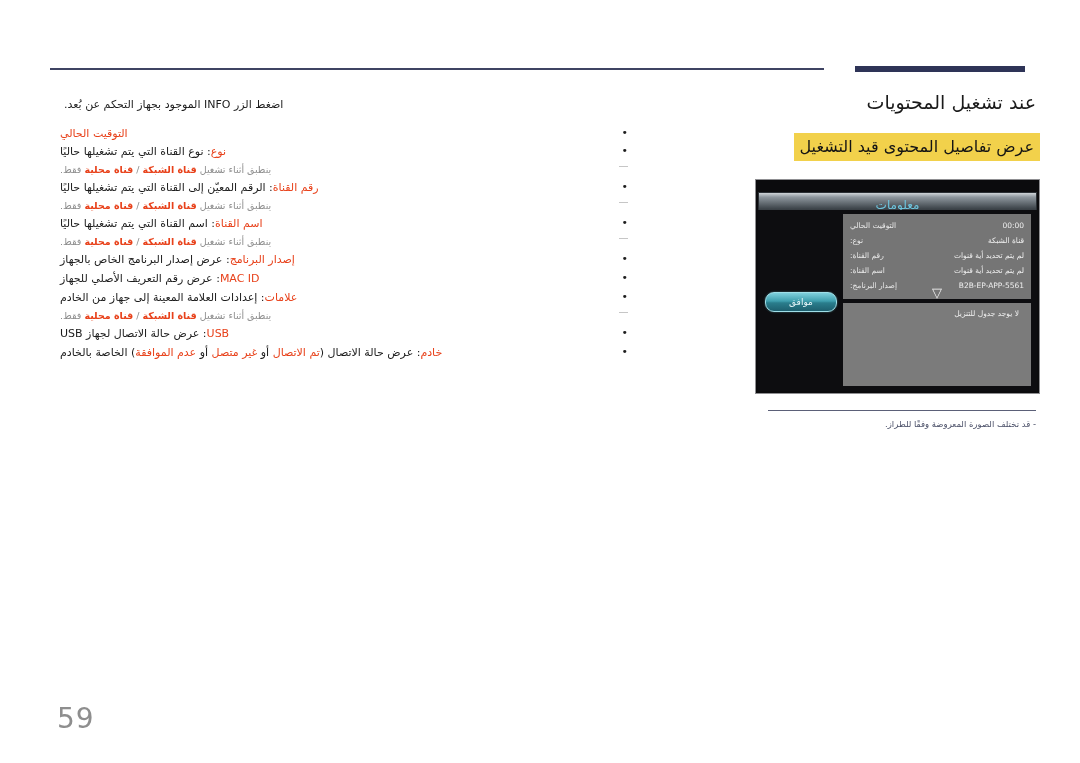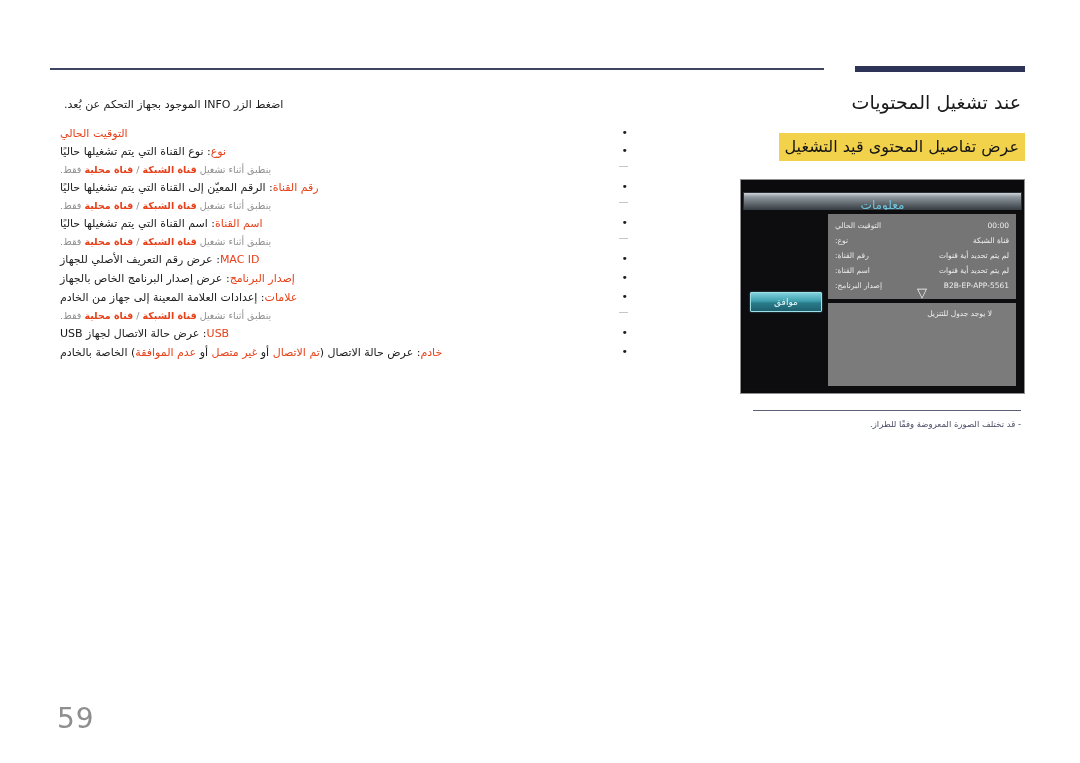--- a/index.html
+++ b/index.html
@@ -31,21 +31,21 @@
     left: 855px;
     top: 66px;
     width: 170px;
     height: 6px;
     background: #2e3457;
   }
 
   
   .right-col {
     position: absolute;
-    left: 725px;
+    left: 740px;
     top: 90px;
     width: 300px;
     text-align: right;
   }
   .section-title {
     font-size: 19px;
     color: #1a1a1a;
     letter-spacing: 0px;
     margin: 0 0 18px 0;
     padding-right: 4px;
@@ -95,21 +95,21 @@
     left: 2px; right: 2px;
     top: 30px; bottom: 2px;
     background: #0d0d10;
   }
   .tv-okbtn {
     position: absolute;
     left: 7px;
     top: 82px;
     width: 72px;
     height: 20px;
-    border-radius: 1px;
+    border-radius: 9px;
     background: linear-gradient(to bottom, #7ed0dc 0%, #3f9fae 45%, #2a7d8c 55%, #1d5f6e 100%);
     border: 1px solid #9fdfe8;
     box-shadow: 0 0 2px rgba(120,220,235,.5);
     box-sizing: border-box;
   }
   .tv-okbtn span {
     display: block;
     text-align: center;
     font-size: 9px;
     color: #e8f8fb;
@@ -147,21 +147,21 @@
   .chevron {
     position: absolute;
     left: 0; right: 0;
     bottom: 1px;
     text-align: center;
     color: #f2f2f2;
     font-size: 13px;
     line-height: 10px;
   }
   .sched-text {
-    padding: 6px 24px 0 0;
+    padding: 6px 12px 0 0;
     font-size: 7.5px;
     color: #efefef;
     text-align: right;
   }
 
   
   .footnote-wrap {
     margin-top: 16px;
     width: 268px;
     margin-right: 4px;
@@ -306,22 +306,22 @@
 <div class="body-col">
   <p class="intro">اضغط الزر INFO الموجود بجهاز التحكم عن بُعد.</p>
   <ul class="bullets" id="bullets">
       <li><span class="kw">التوقيت الحالي</span></li>
       <li><span class="kw">نوع</span><span>: نوع القناة التي يتم تشغيلها حاليًا</span></li>
       <div class="note"><span>ينطبق أثناء تشغيل </span><span class="kw">قناة الشبكة</span><span> / </span><span class="kw">قناة محلية</span><span> فقط.</span></div>
       <li><span class="kw">رقم القناة</span><span>: الرقم المعيّن إلى القناة التي يتم تشغيلها حاليًا</span></li>
       <div class="note"><span>ينطبق أثناء تشغيل </span><span class="kw">قناة الشبكة</span><span> / </span><span class="kw">قناة محلية</span><span> فقط.</span></div>
       <li><span class="kw">اسم القناة</span><span>: اسم القناة التي يتم تشغيلها حاليًا</span></li>
       <div class="note"><span>ينطبق أثناء تشغيل </span><span class="kw">قناة الشبكة</span><span> / </span><span class="kw">قناة محلية</span><span> فقط.</span></div>
+      <li><span class="kw">إصدار البرنامج</span><span>: عرض إصدار البرنامج الخاص بالجهاز</span></li>
       <li><span class="kw">MAC ID</span><span>: عرض رقم التعريف الأصلي للجهاز</span></li>
-      <li><span class="kw">إصدار البرنامج</span><span>: عرض إصدار البرنامج الخاص بالجهاز</span></li>
       <li><span class="kw">علامات</span><span>: إعدادات العلامة المعينة إلى جهاز من الخادم</span></li>
       <div class="note"><span>ينطبق أثناء تشغيل </span><span class="kw">قناة الشبكة</span><span> / </span><span class="kw">قناة محلية</span><span> فقط.</span></div>
       <li><span class="kw">USB</span><span>: عرض حالة الاتصال لجهاز USB</span></li>
       <li><span class="kw">خادم</span><span>: عرض حالة الاتصال (</span><span class="kw2">تم الاتصال</span><span> أو </span><span class="kw2">غير متصل</span><span> أو </span><span class="kw2">عدم الموافقة</span><span>) الخاصة بالخادم</span></li>
     </ul>
 </div>
 
 <div class="page-number">59</div>
 
 </body></html>

